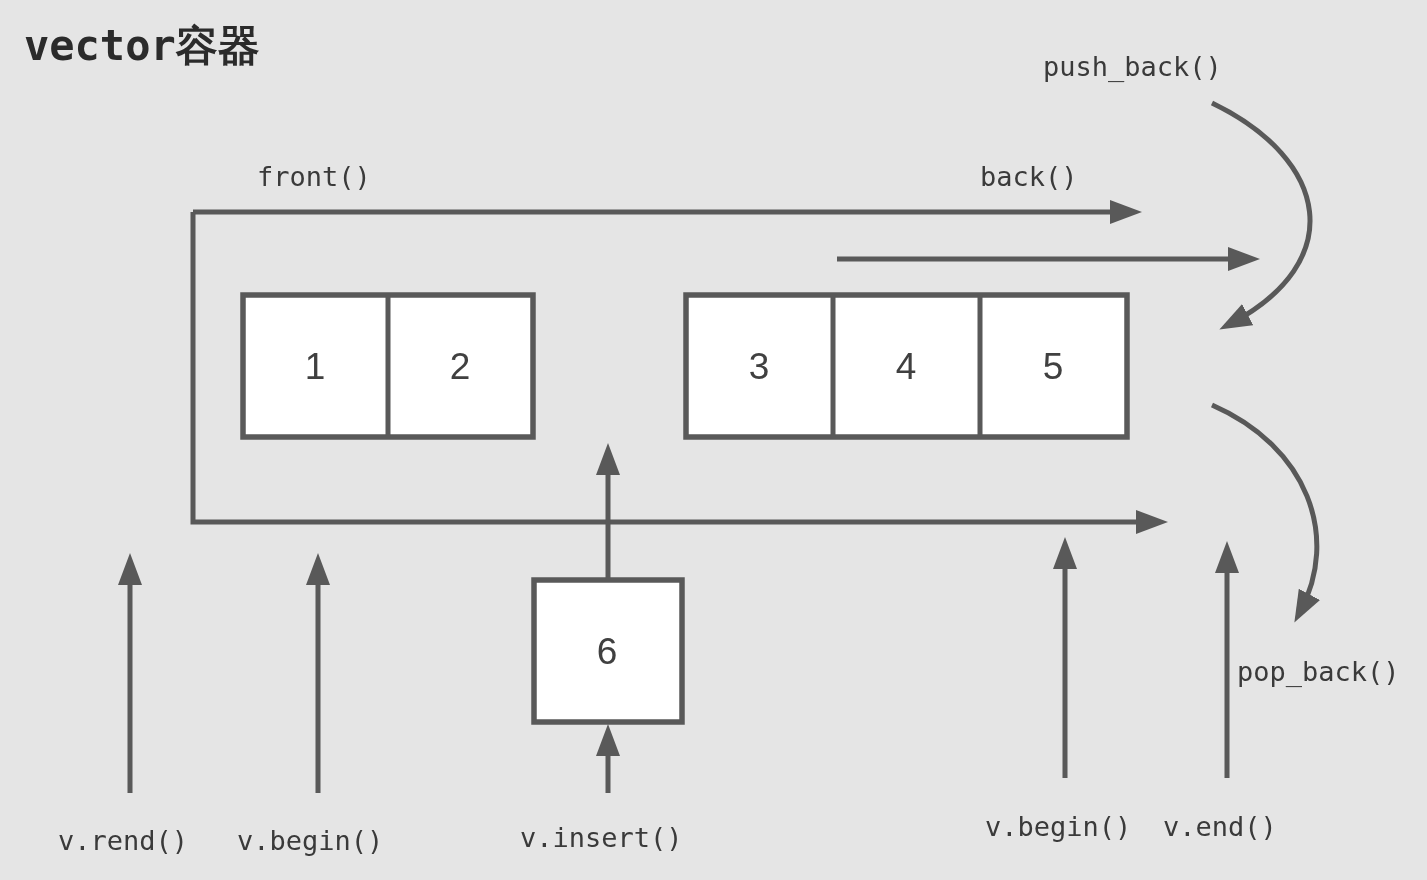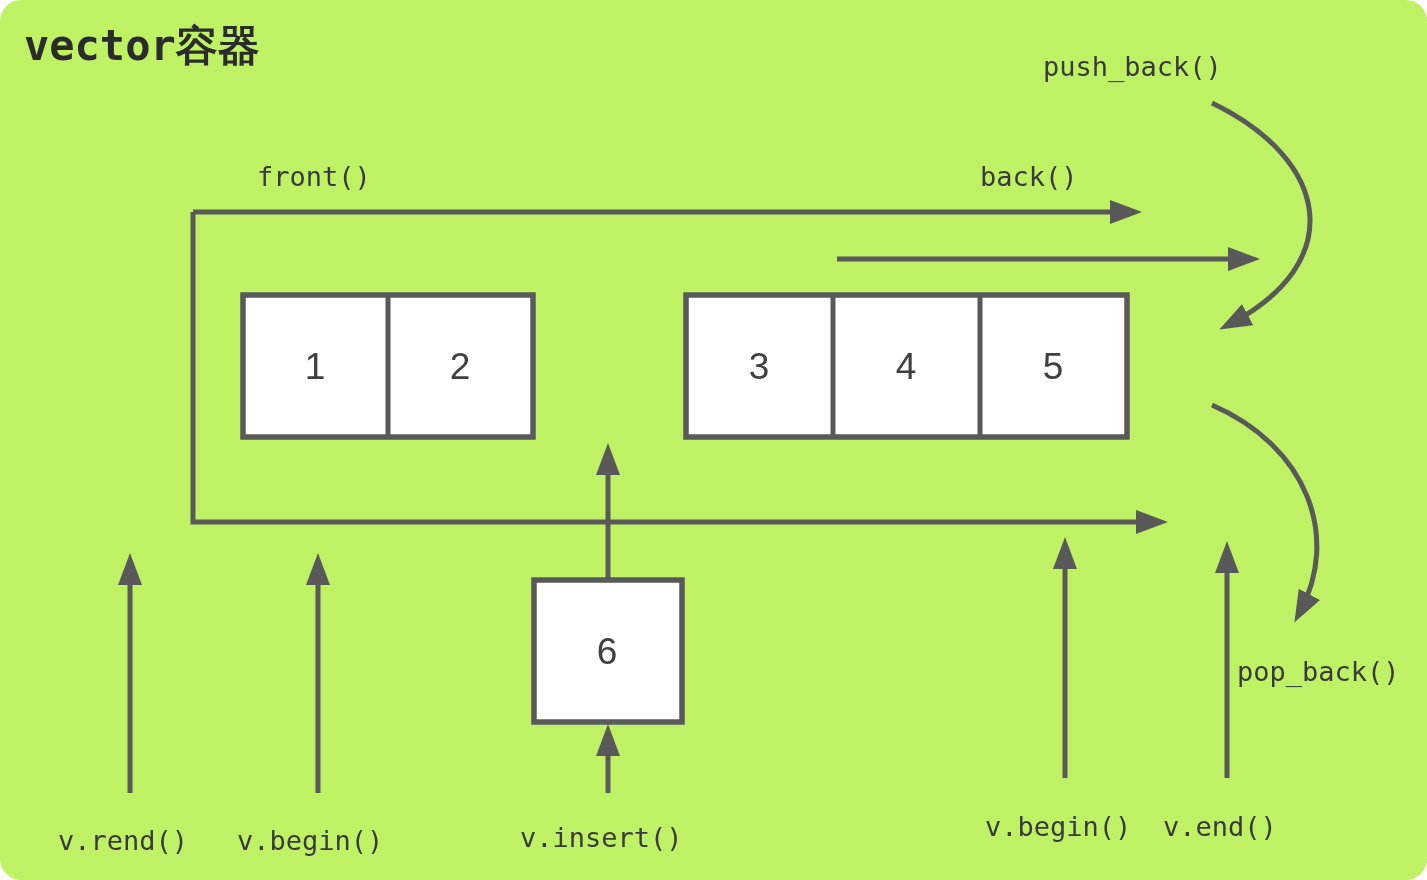--- a/index.html
+++ b/index.html
@@ -4,23 +4,22 @@
 <style>
   html, body {
     margin: 0;
     padding: 0;
     background: #ffffff;
   }
   .stage {
     position: relative;
     width: 1427px;
     height: 880px;
-    background: #bef264;
+    background: #e5e5e5;
     overflow: hidden;
-    border-radius: 21px;
   }
   svg { display: block; }
   .lbl {
     font-family: "DejaVu Sans Mono", "Liberation Mono", monospace;
     font-size: 27px;
     fill: #3a3a3a;
   }
   .ttl {
     font-family: "DejaVu Sans Mono", "DejaVu Sans", sans-serif;
     font-size: 42px;

